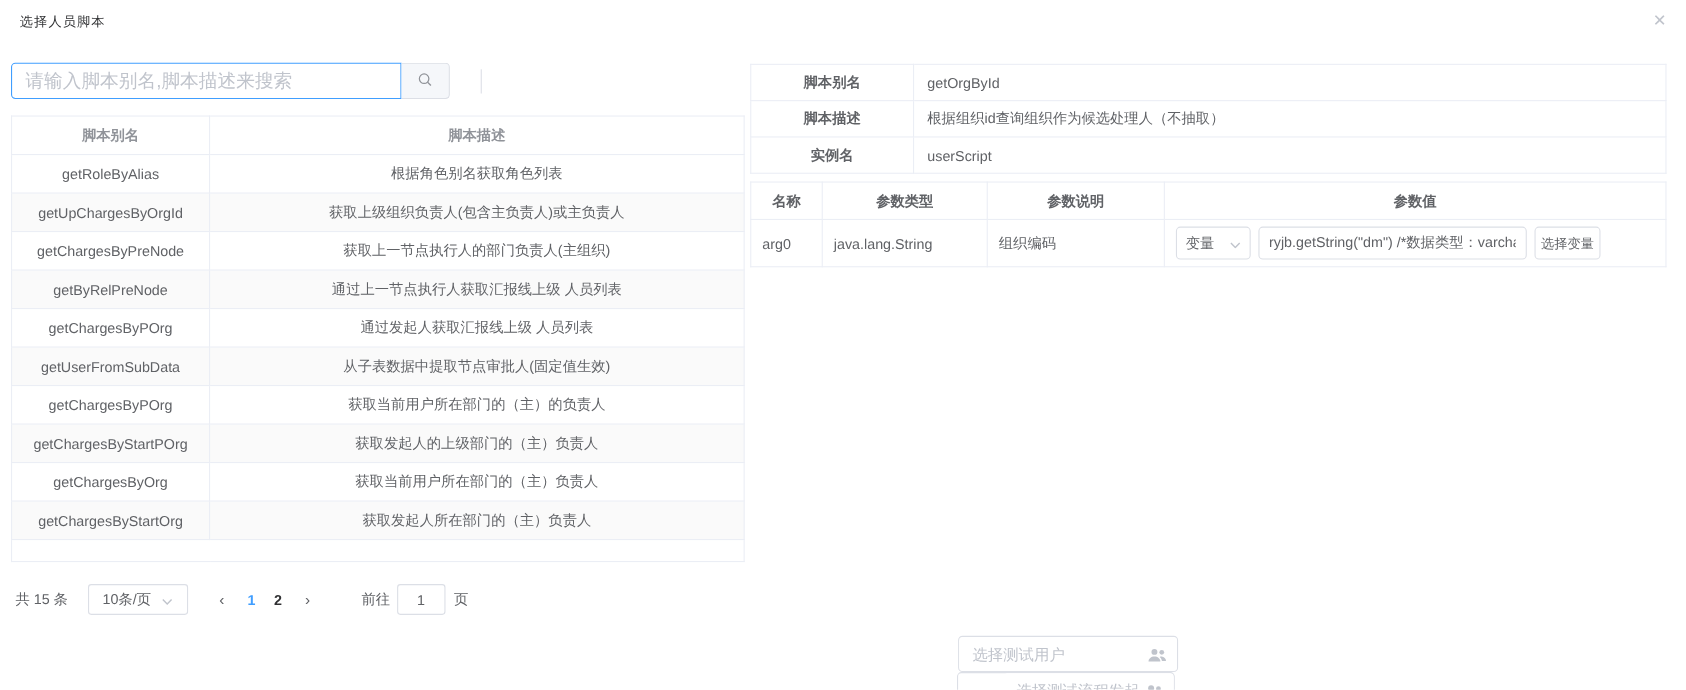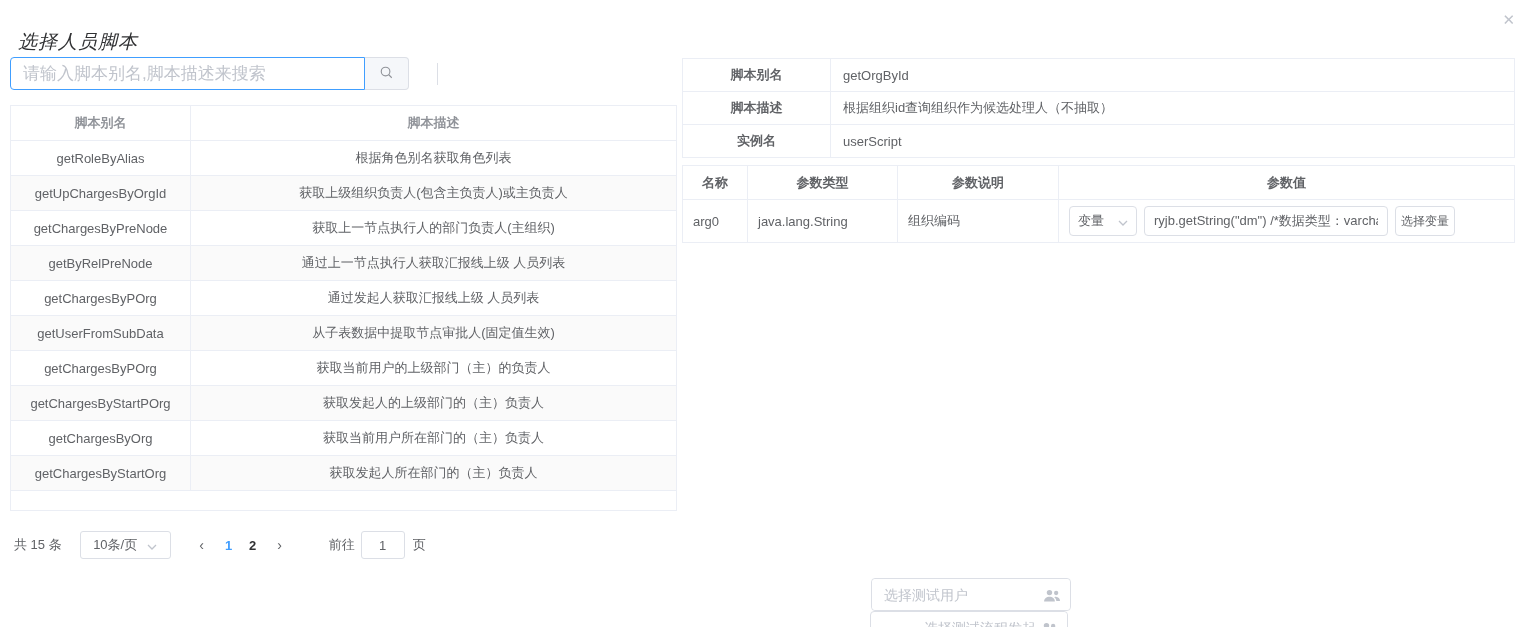--- a/index.html
+++ b/index.html
@@ -5,21 +5,21 @@
   * { margin: 0; padding: 0; box-sizing: border-box; }
   html, body { background: #fff; }
   body {
     width: 1533px; height: 627px; position: relative; overflow: hidden;
     font-family: "Liberation Sans", "DejaVu Sans", sans-serif;
     font-size: 13px; color: #606266;
   }
   .dialog { position: absolute; inset: 0; background: #fff; }
 
   
-  .dialog-title { position: absolute; left: 18px; top: 29px; font-size: 19px; color: #303133; font-weight: 500; letter-spacing: 1px; font-style: italic; }
+  .dialog-title { position: absolute; left: 18px; top: 12px; font-size: 12px; color: #303133; font-weight: 500; letter-spacing: 1px; }
   .close-btn { position: absolute; right: 18px; top: 12px; font-size: 15px; color: #c0c4cc; cursor: pointer; line-height: 1; }
 
   
   .search-wrap { position: absolute; left: 10px; top: 57px; display: flex; align-items: center; }
   .search-input {
     width: 355px; height: 33px; border: 1px solid #409eff; border-right: 1px solid #409eff;
     border-radius: 4px 0 0 4px; padding: 0 12px; font-size: 17px; color: #606266; outline: none;
     font-family: inherit;
   }
   .search-input::placeholder { color: #c0c4cc; }
@@ -158,21 +158,21 @@
         <tr>
           <td>getChargesByPOrg</td>
           <td>通过发起人获取汇报线上级 人员列表</td>
         </tr>
         <tr>
           <td>getUserFromSubData</td>
           <td>从子表数据中提取节点审批人(固定值生效)</td>
         </tr>
         <tr>
           <td>getChargesByPOrg</td>
-          <td>获取当前用户的上级部门（主）的负责人</td>
+          <td>获取当前用户所在部门的（主）的负责人</td>
         </tr>
         <tr>
           <td>getChargesByStartPOrg</td>
           <td>获取发起人的上级部门的（主）负责人</td>
         </tr>
         <tr>
           <td>getChargesByOrg</td>
           <td>获取当前用户所在部门的（主）负责人</td>
         </tr>
         <tr>

